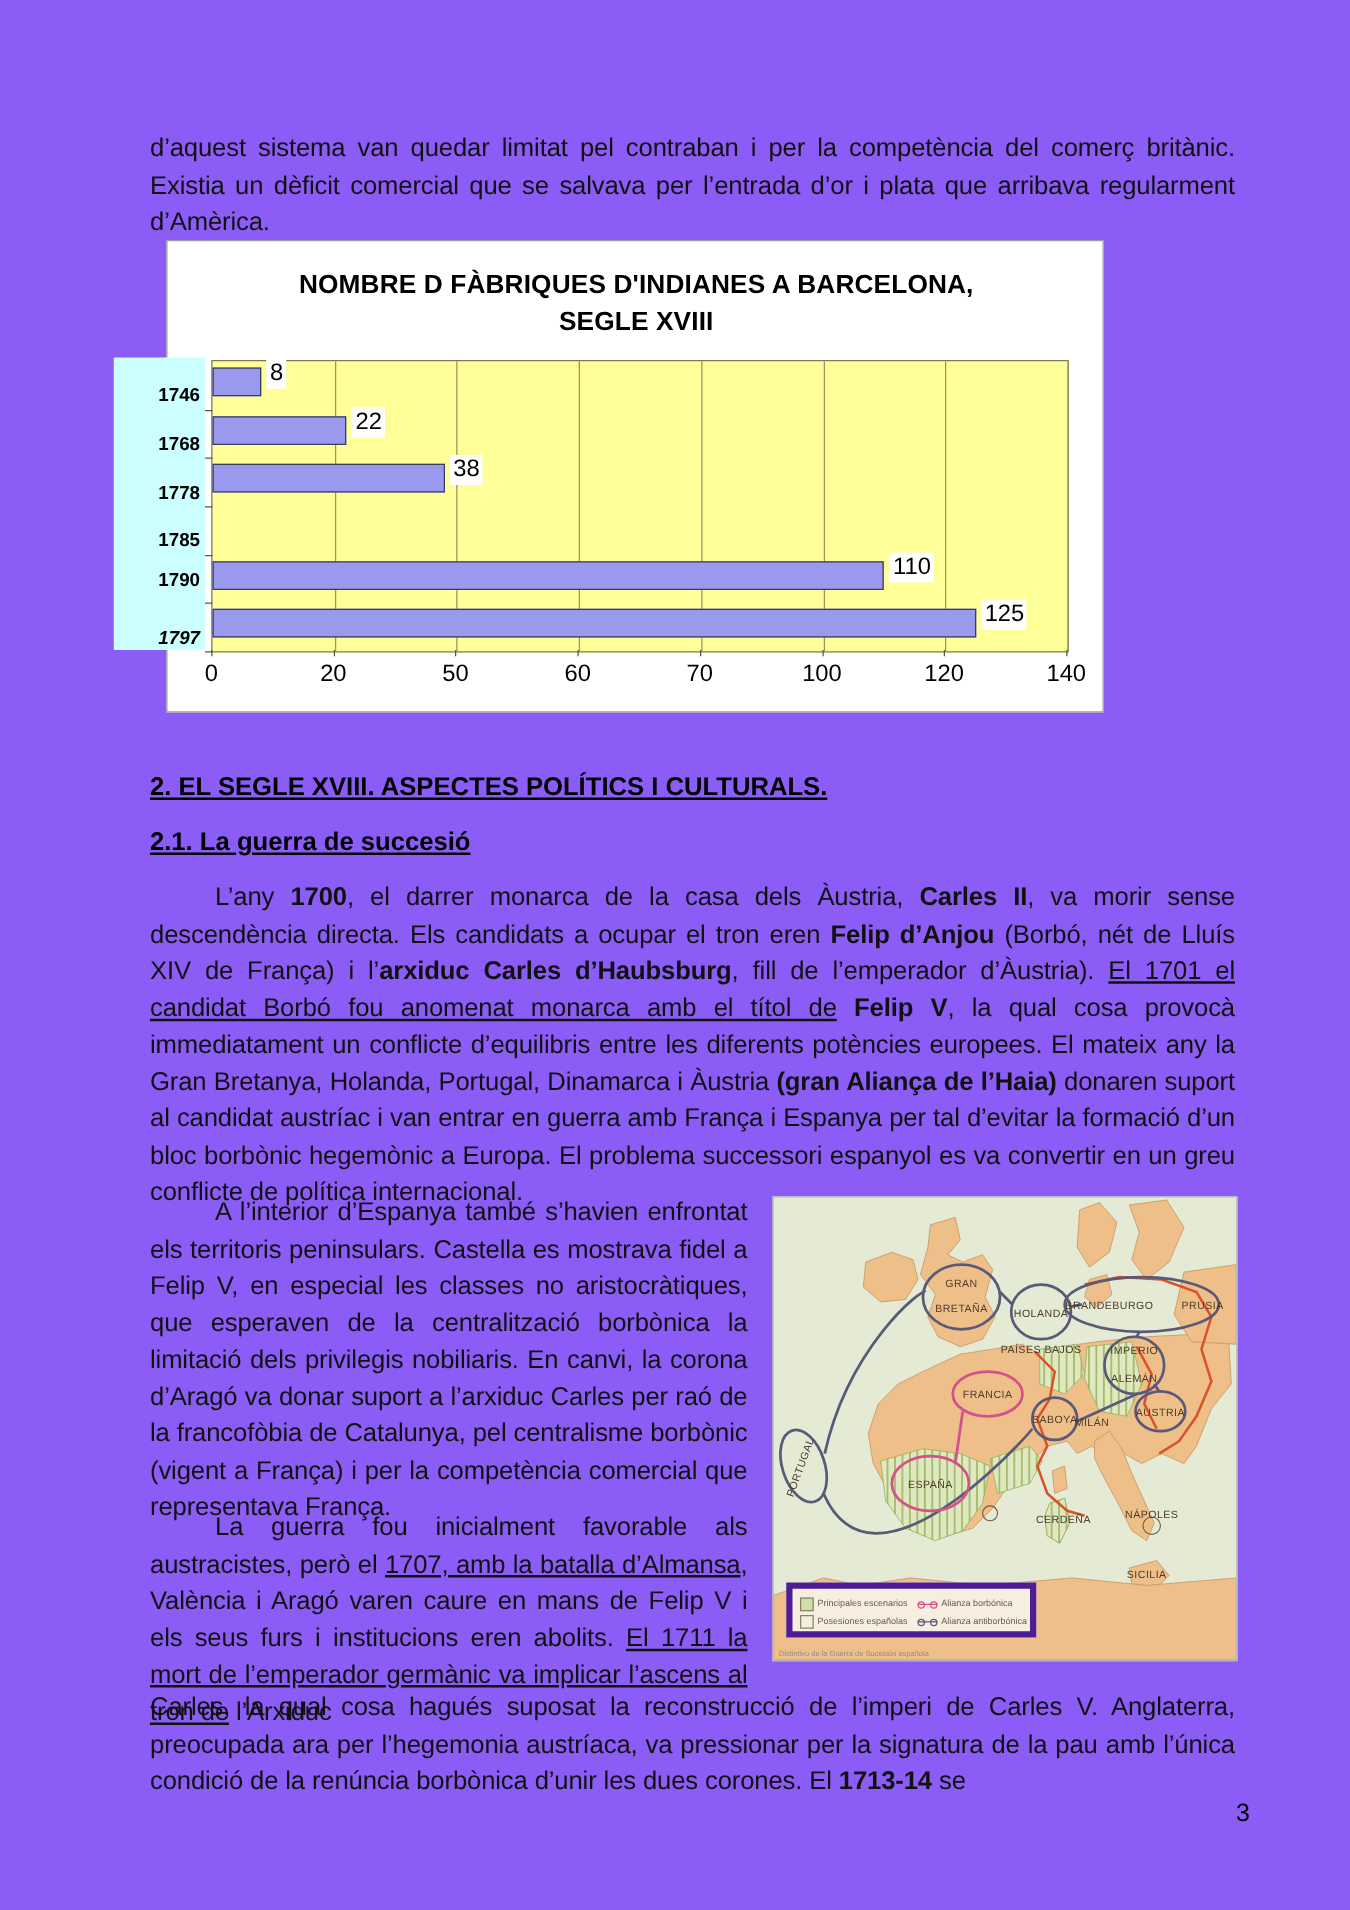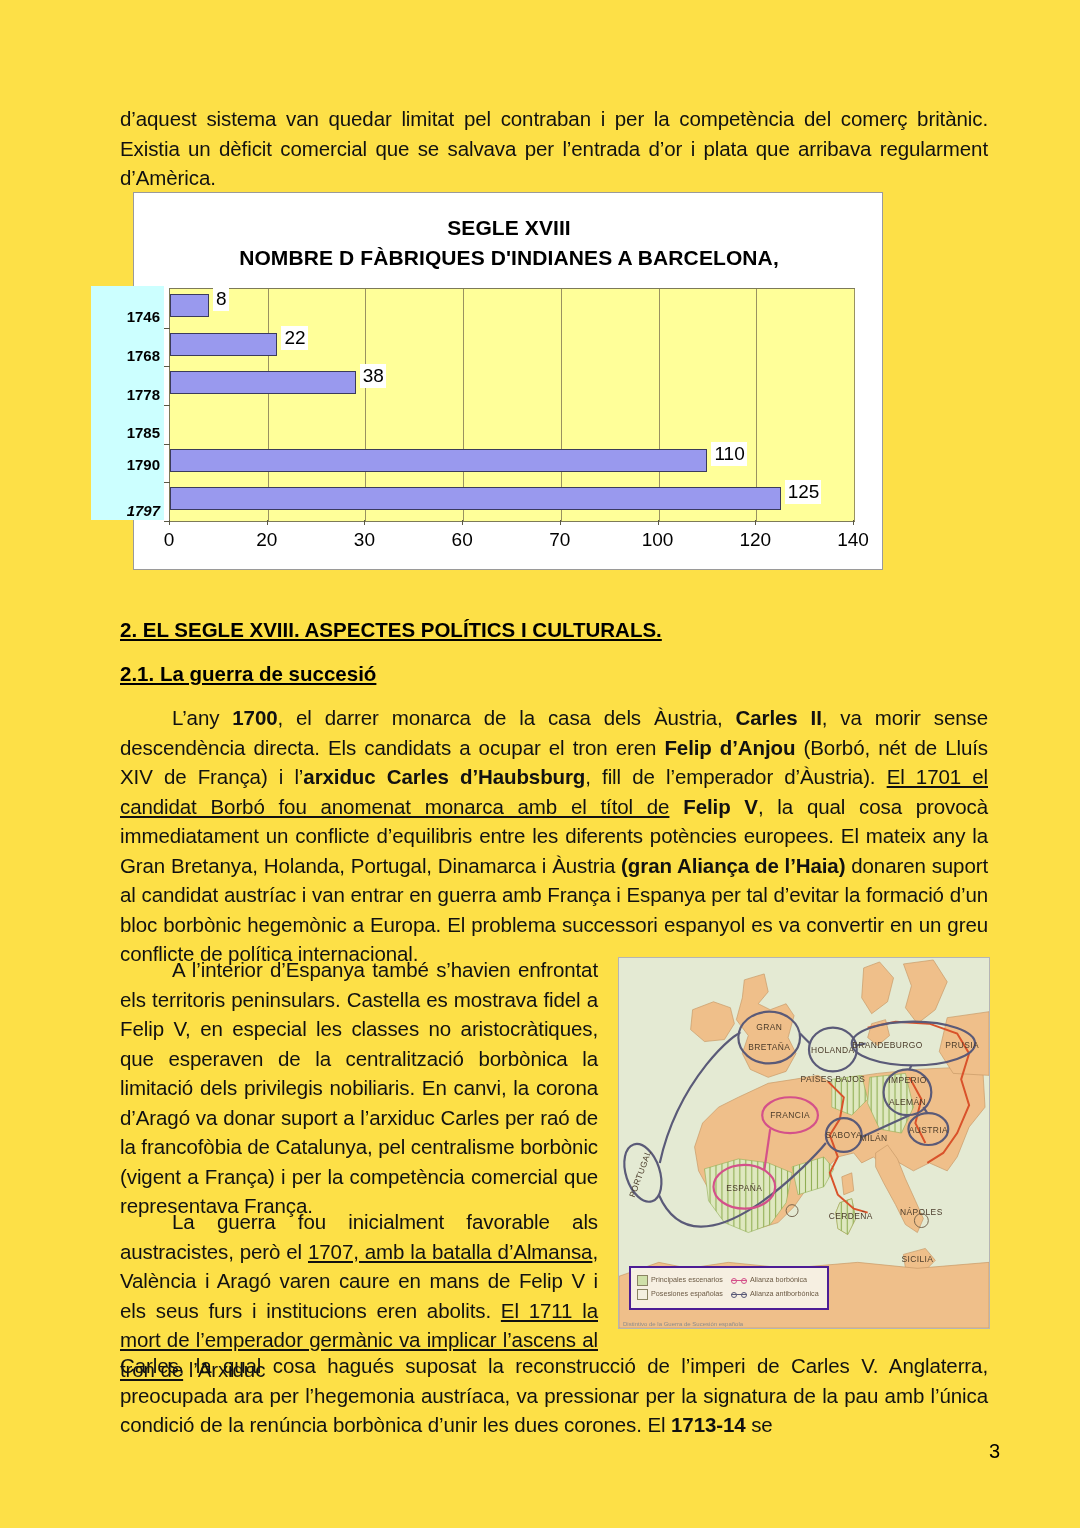--- a/index.html
+++ b/index.html
@@ -6,21 +6,21 @@
   body{
     width:1080px;height:1528px;
     font-family:"Liberation Sans", sans-serif;
     color:#000;
     position:relative;
     overflow:hidden;
   }
   .page{
     position:absolute;
     left:0;top:0;width:1080px;height:1528px;
-    background:#fde047;
+    background:#8b5cf6;
   }
   
   .para{
     position:absolute;
     font-size:20.5px;
     line-height:29.5px;
     text-align:justify;
     color:#111;
     letter-spacing:-0.1px;
   }
@@ -135,21 +135,21 @@
     font-family:"Liberation Sans", sans-serif;
     font-size:8.5px;
     fill:#4a3b2a;
     letter-spacing:0.4px;
   }
   .legend-box{
     position:absolute;
     left:10px;bottom:18px;
     width:200px;height:44px;
     background:rgba(246,243,232,0.92);
-    border:2px solid #4c1d95;
+    border:5px solid #4c1d95;
     font-size:7.2px;
     color:#6b5a44;
     padding:5px 6px;
     box-sizing:border-box;
     line-height:14px;
   }
   .legend-swatch{
     width:9px;height:9px;border:1px solid #8a8463;display:inline-block;
     flex:0 0 auto;
   }
@@ -182,22 +182,22 @@
 </head>
 <body>
 
 <div class="page">
 
   <div class="para" id="intro-para">d’aquest sistema van quedar limitat pel contraban i per la competència del comerç britànic. Existia un dèficit comercial que se salvava per l’entrada d’or i plata que arribava regularment d’Amèrica.</div>
 
   <div id="chart-figure">
 
     <div id="chart-title">
+      <div>NOMBRE D FÀBRIQUES D'INDIANES A BARCELONA,</div>
       <div>SEGLE XVIII</div>
-      <div>NOMBRE D FÀBRIQUES D'INDIANES A BARCELONA,</div>
     </div>
 
     <div id="cat-panel">
         <div class="cat-label" style="top: 22.4267px;">1746</div>
         <div class="cat-label" style="top: 61.0933px;">1768</div>
         <div class="cat-label" style="top: 99.76px;">1778</div>
         <div class="cat-label" style="top: 138.427px; margin-left: 27px;">1785</div>
         <div class="cat-label" style="top: 170px;">1790</div>
         <div class="cat-label" style="top: 215.76px; font-style: italic;">1797</div>
       </div>
@@ -237,21 +237,21 @@
         </div>
         <div class="ytick" style="top: 232px;"></div>
       </div>
 
     <div id="xaxis">
         <div class="xtick-mark" style="left: 0px;"></div>
         <div class="xtick-label" style="left: 0px;">0</div>
         <div class="xtick-mark" style="left: 97.7143px;"></div>
         <div class="xtick-label" style="left: 97.7143px;">20</div>
         <div class="xtick-mark" style="left: 195.429px;"></div>
-        <div class="xtick-label" style="left: 195.429px;">30</div>
+        <div class="xtick-label" style="left: 195.429px;">50</div>
         <div class="xtick-mark" style="left: 293.143px;"></div>
         <div class="xtick-label" style="left: 293.143px;">60</div>
         <div class="xtick-mark" style="left: 390.857px;"></div>
         <div class="xtick-label" style="left: 390.857px;">70</div>
         <div class="xtick-mark" style="left: 488.571px;"></div>
         <div class="xtick-label" style="left: 488.571px;">100</div>
         <div class="xtick-mark" style="left: 586.286px;"></div>
         <div class="xtick-label" style="left: 586.286px;">120</div>
         <div class="xtick-mark" style="left: 684px;"></div>
         <div class="xtick-label" style="left: 684px;">140</div>

